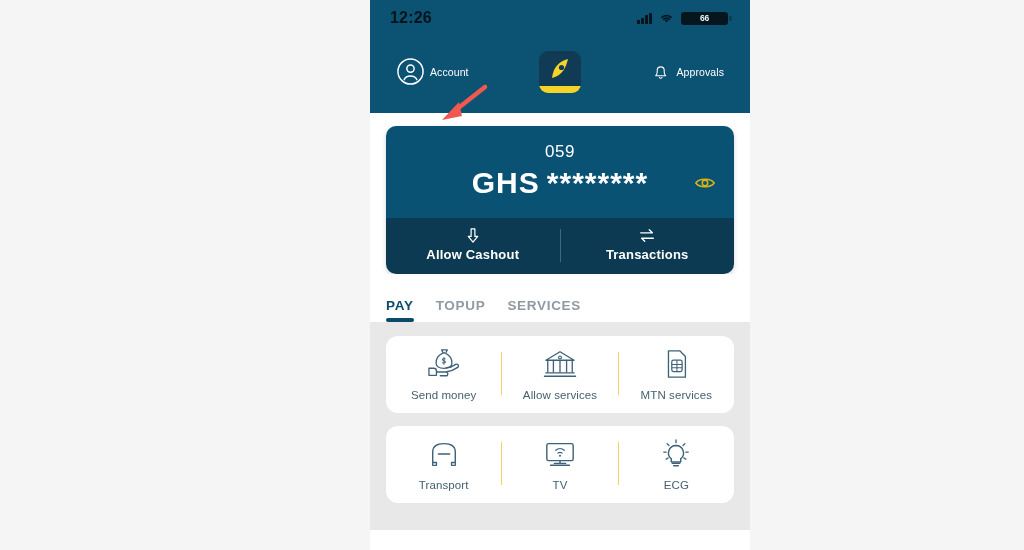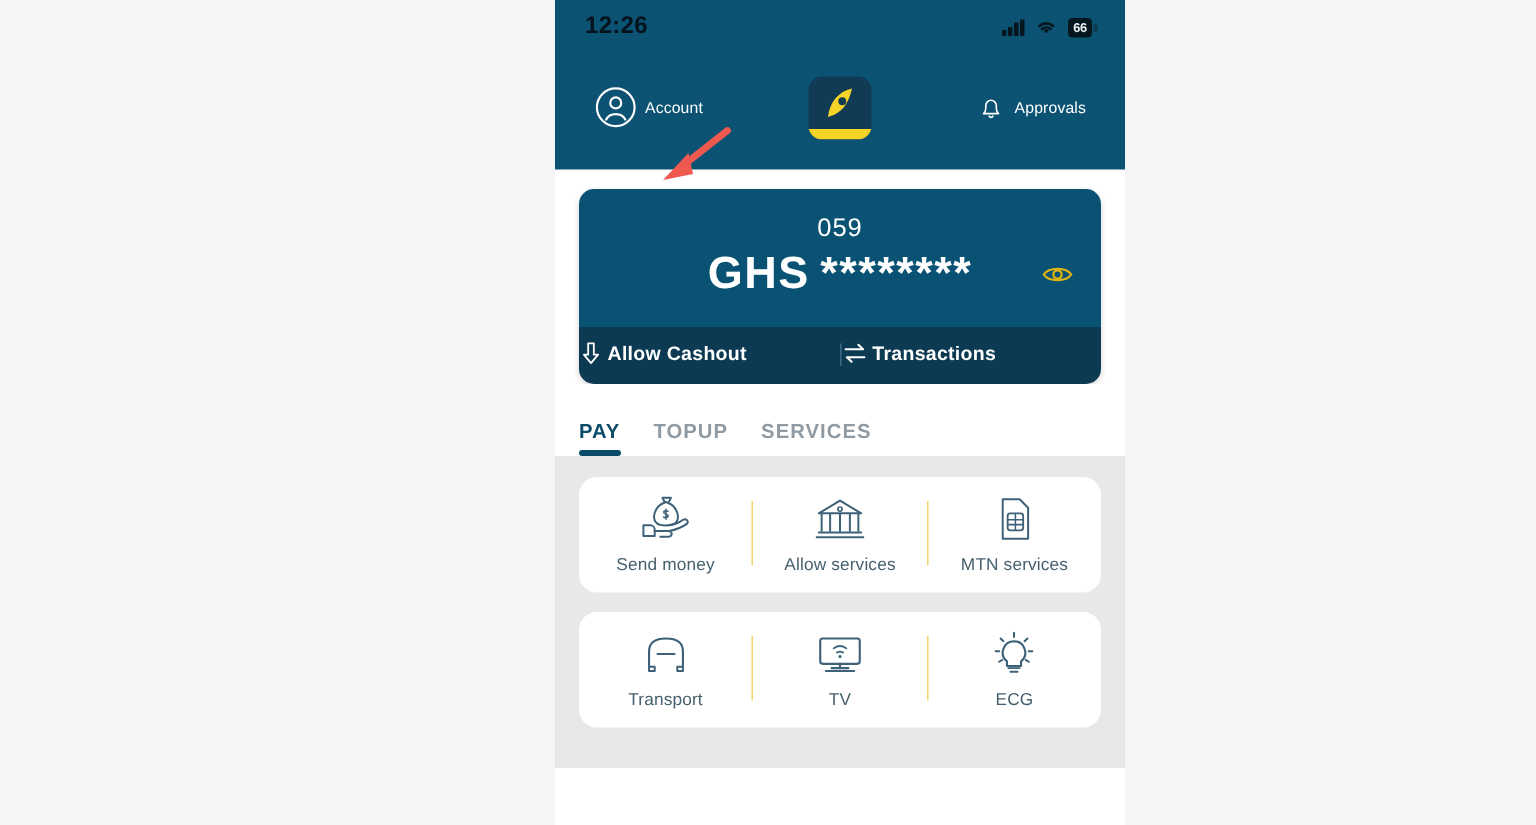--- a/index.html
+++ b/index.html
@@ -65,21 +65,21 @@
     width: 2.6px;
     background: #06161f;
     border-radius: 0.5px;
   }
   .bars i:nth-child(1) { height: 4px; }
   .bars i:nth-child(2) { height: 6px; }
   .bars i:nth-child(3) { height: 8.5px; }
   .bars i:nth-child(4) { height: 11px; }
   .battery {
     position: relative;
-    width: 16px;
+    width: 47px;
     height: 13px;
     border-radius: 3px;
     background: #06161f;
     display: flex;
     align-items: center;
     justify-content: center;
   }
   .battery::after {
     content: "";
     position: absolute;
@@ -185,21 +185,21 @@
   }
   .balance-bottom {
     background: #0c3a52;
     display: flex;
     align-items: stretch;
   }
   .bb-action {
     flex: 1;
     padding: 9px 0 12px 0;
     display: flex;
-    flex-direction: row;
+    flex-direction: column;
     align-items: center;
     gap: 3px;
     cursor: pointer;
   }
   .bb-action .label {
     font-size: 13px;
     font-weight: bold;
     color: #ffffff;
     letter-spacing: 0.2px;
   }

